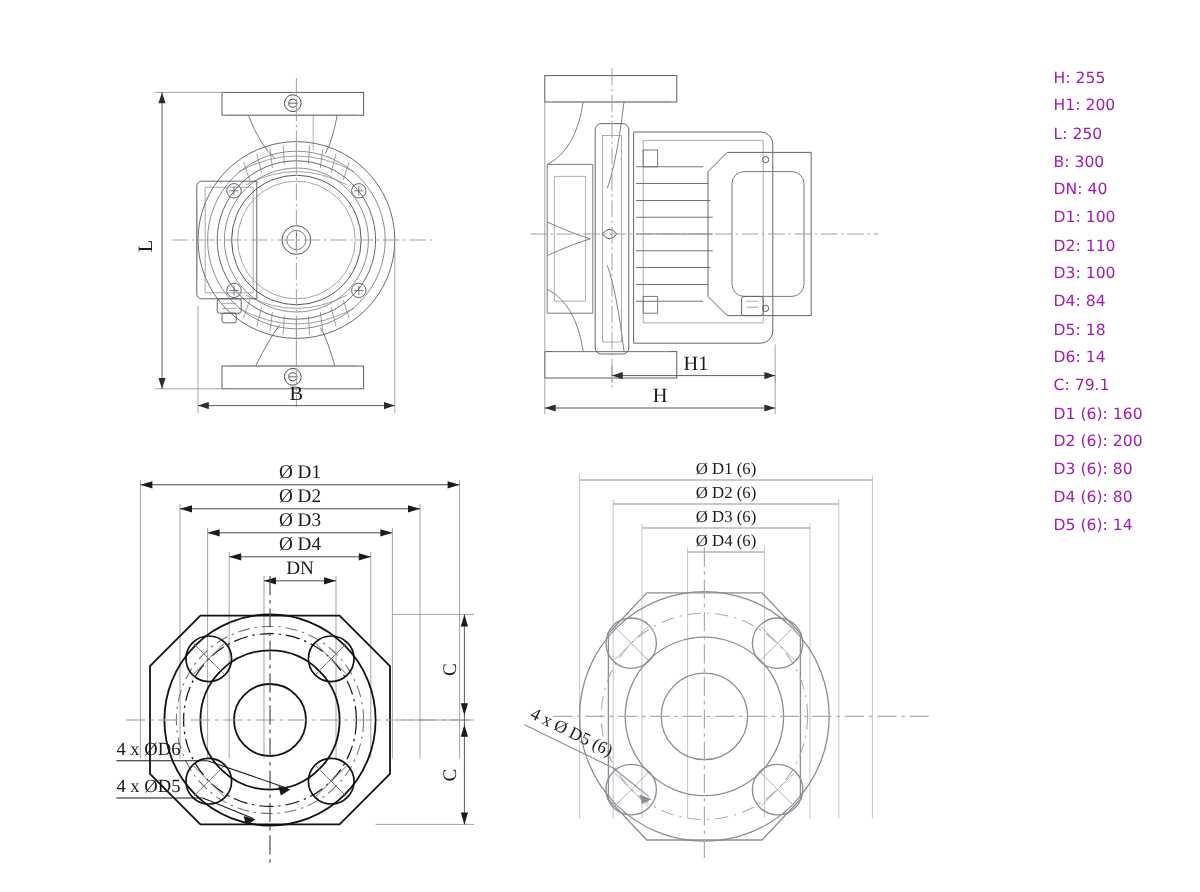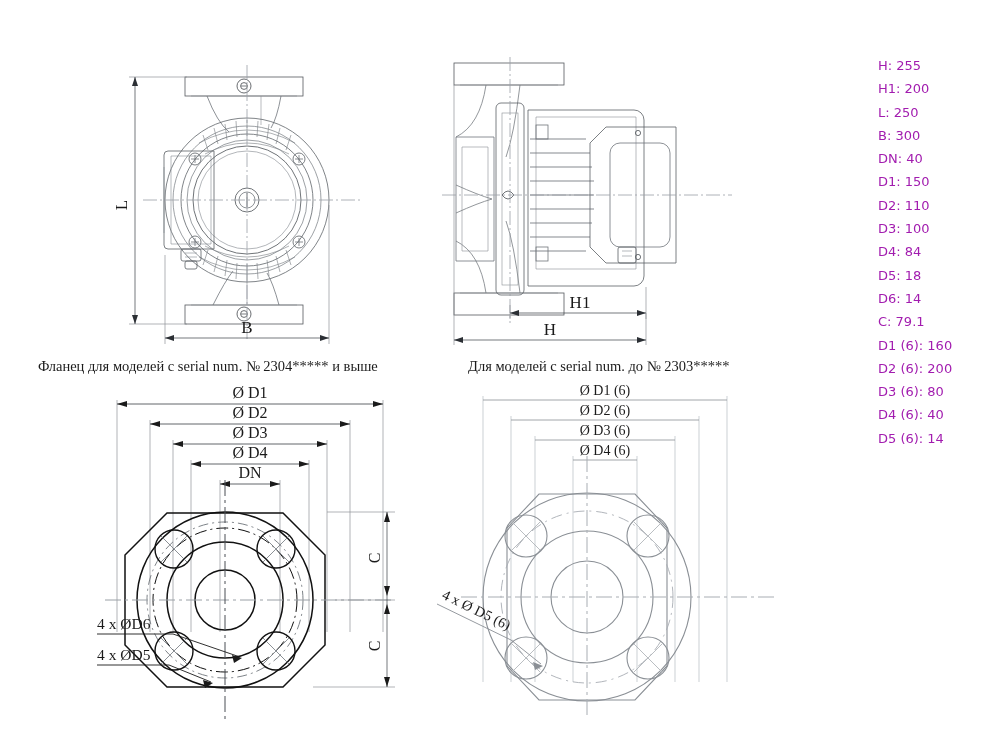--- a/index.html
+++ b/index.html
@@ -229,22 +229,20 @@
         <line x1="14" y1="30" x2="14" y2="290"></line>
         <line x1="206" y1="258" x2="206" y2="290"></line>
         <line x1="14" y1="285" x2="206" y2="285" stroke="#3a3f45"></line>
       </g>
       <polygon points="14,285 23,282 23,288" fill="#2b2f34"></polygon>
       <polygon points="206,285 197,282 197,288" fill="#2b2f34"></polygon>
       <text class="dimtxt" x="110" y="280" font-size="17" text-anchor="middle">H</text>
     </svg>
   </div>
 
-  <div class="caption" id="caption-left">Фланец для моделей с serial num. № 2304***** и выше</div>
-  <div class="caption" id="caption-right">Для моделей с serial num. до № 2303*****</div>
 
   <div class="panel" id="panel-flange-left">
     <svg viewBox="0 0 340 361" xmlns="http://www.w3.org/2000/svg">
 
       <g stroke="#8f949a" stroke-width="0.7">
         <line x1="22" y1="18" x2="22" y2="250"></line>
         <line x1="288" y1="18" x2="288" y2="250"></line>
         <line x1="55" y1="38" x2="55" y2="250"></line>
         <line x1="255" y1="38" x2="255" y2="250"></line>
         <line x1="78" y1="58" x2="78" y2="250"></line>
@@ -420,27 +418,27 @@
       <text class="dimtxt" x="-14" y="216" font-size="14.5" fill="#4a4f55" transform="rotate(26 -14 216)">4 x Ø D5 (6)</text>
     </svg>
   </div>
 
   <div id="spec-list">
     <span class="spec-row">H: 255</span>
     <span class="spec-row">H1: 200</span>
     <span class="spec-row">L: 250</span>
     <span class="spec-row">B: 300</span>
     <span class="spec-row">DN: 40</span>
-    <span class="spec-row">D1: 150</span>
+    <span class="spec-row">D1: 100</span>
     <span class="spec-row">D2: 110</span>
     <span class="spec-row">D3: 100</span>
     <span class="spec-row">D4: 84</span>
     <span class="spec-row">D5: 18</span>
     <span class="spec-row">D6: 14</span>
     <span class="spec-row">C: 79.1</span>
     <span class="spec-row">D1 (6): 160</span>
     <span class="spec-row">D2 (6): 200</span>
     <span class="spec-row">D3 (6): 80</span>
-    <span class="spec-row">D4 (6): 40</span>
+    <span class="spec-row">D4 (6): 80</span>
     <span class="spec-row">D5 (6): 14</span>
   </div>
 
 </div>
 
 </body></html>

